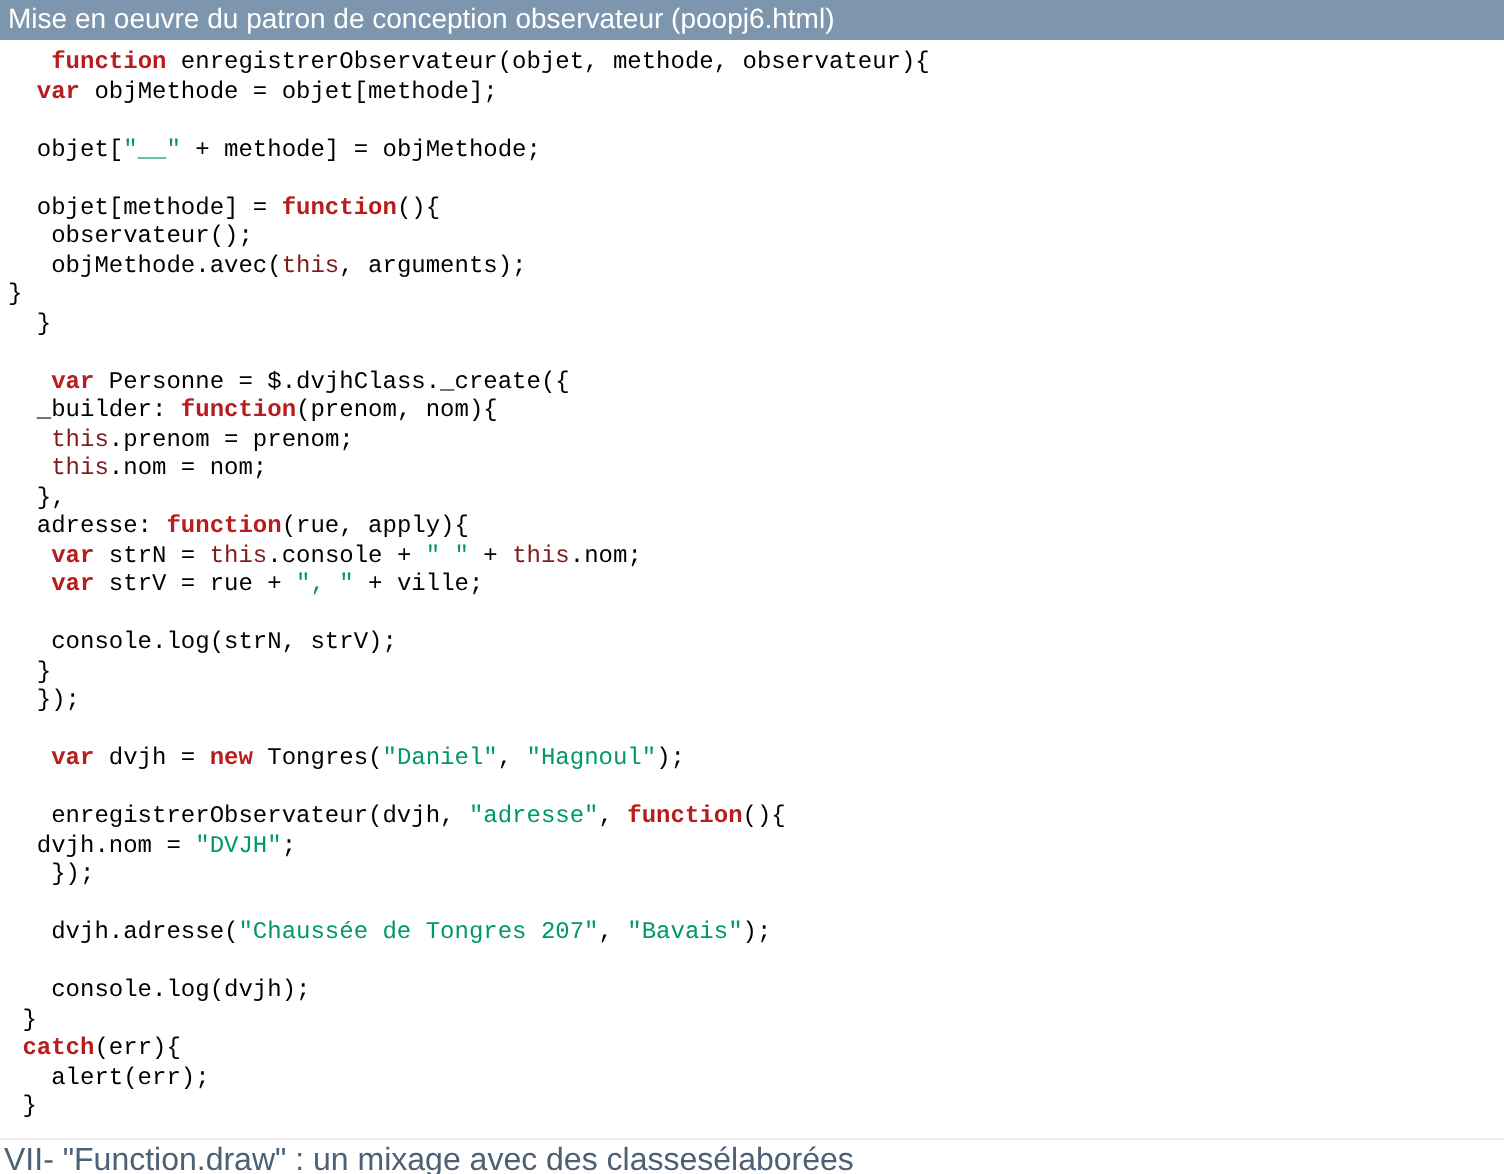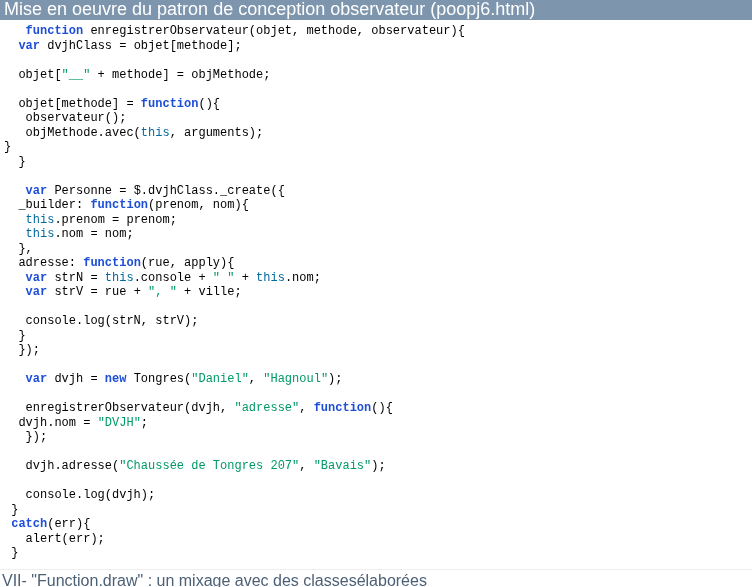--- a/index.html
+++ b/index.html
@@ -9,55 +9,55 @@
     height: 587px;
     font-family: "Consolas", "Courier New", monospace;
     font-size: 12px;
     background: #ffffff;
     overflow: hidden;
   }
   .title-bar {
     background: #7e95ae;
     color: #ffffff;
     font-family: "Segoe UI", Arial, sans-serif;
-    font-size: 18px;
+    font-size: 14px;
     padding: 1px 4px 2px 4px;
     height: 17px;
     line-height: 17px;
   }
   .code-area {
     padding: 4px 4px 0 4px;
     line-height: 14.5px;
     white-space: pre;
     height: 545px;
     overflow: hidden;
     color: #000000;
   }
-  .kw   { color: #1d4ed8; font-weight: bold; }   
+  .kw   { color: #b91c1c; font-weight: bold; }   
   .str  { color: #009966; }                      
-  .thisk{ color: #0369a1; }                      
+  .thisk{ color: #7f1d1d; }                      
   .footer {
     font-family: "Segoe UI", Arial, sans-serif;
     font-size: 16px;
     color: #4c6076;
     padding: 2px 0 0 2px;
     border-top: 1px solid #eee;
     white-space: nowrap;
     overflow: hidden;
   }
 </style>
 </head>
 <body>
 
 <div class="title-bar">
   <span>Mise en oeuvre du patron de conception observateur (poopj6.html)</span>
 </div>
 
 <div class="code-area"><span>   </span><span class="kw">function</span><span> enregistrerObservateur(objet, methode, observateur){</span>
-<span>  </span><span class="kw">var</span><span> dvjhClass = objet[methode];</span>
+<span>  </span><span class="kw">var</span><span> objMethode = objet[methode];</span>
 <span></span>
 <span>  objet[</span><span class="str">"__"</span><span> + methode] = objMethode;</span>
 <span></span>
 <span>  objet[methode] = </span><span class="kw">function</span><span>(){</span>
 <span>   observateur();</span>
 <span>   objMethode.avec(</span><span class="thisk">this</span><span>, arguments);</span>
 <span>}</span>
 <span>  }</span>
 <span></span>
 <span>   </span><span class="kw">var</span><span> Personne = $.dvjhClass._create({</span>

